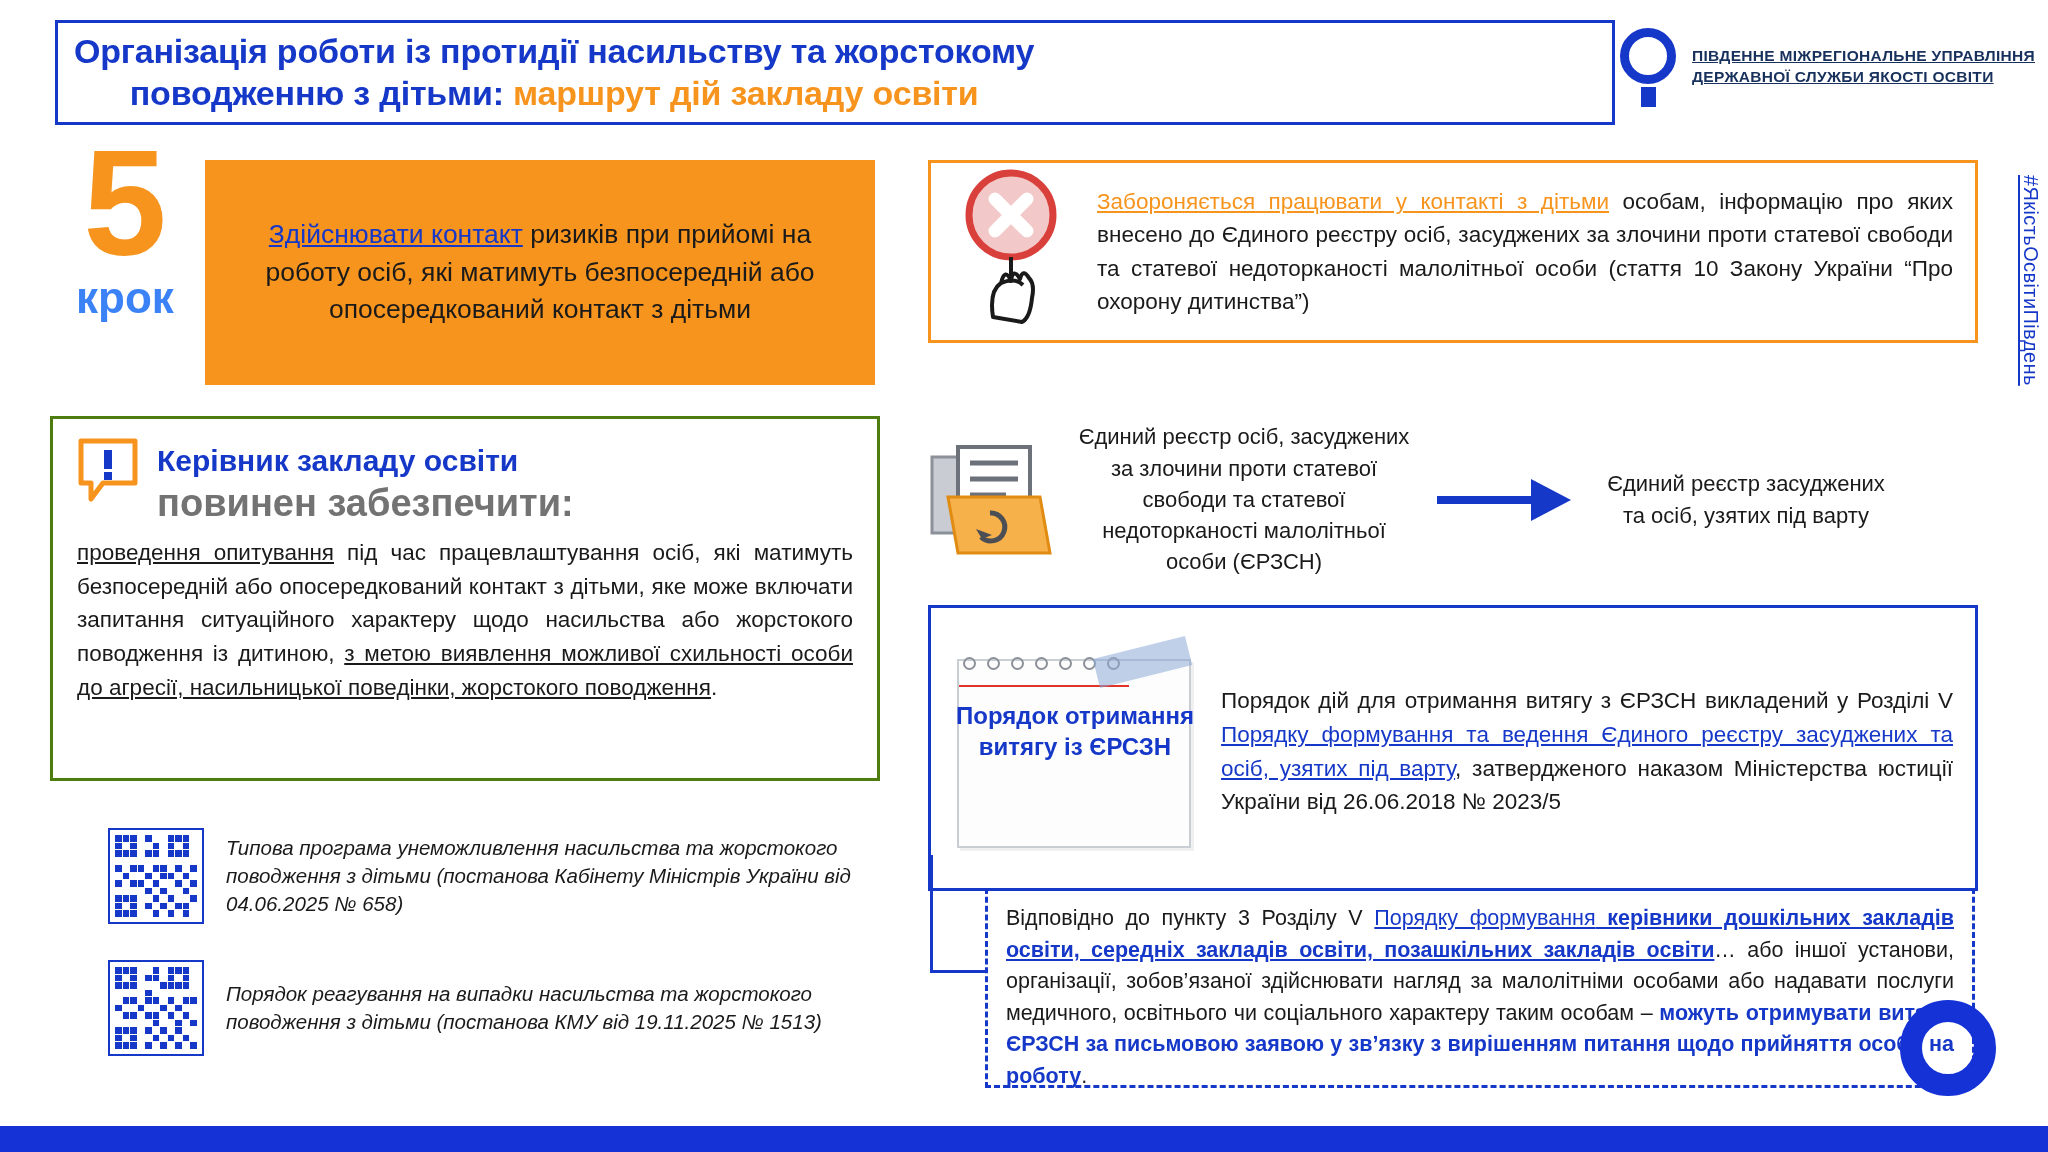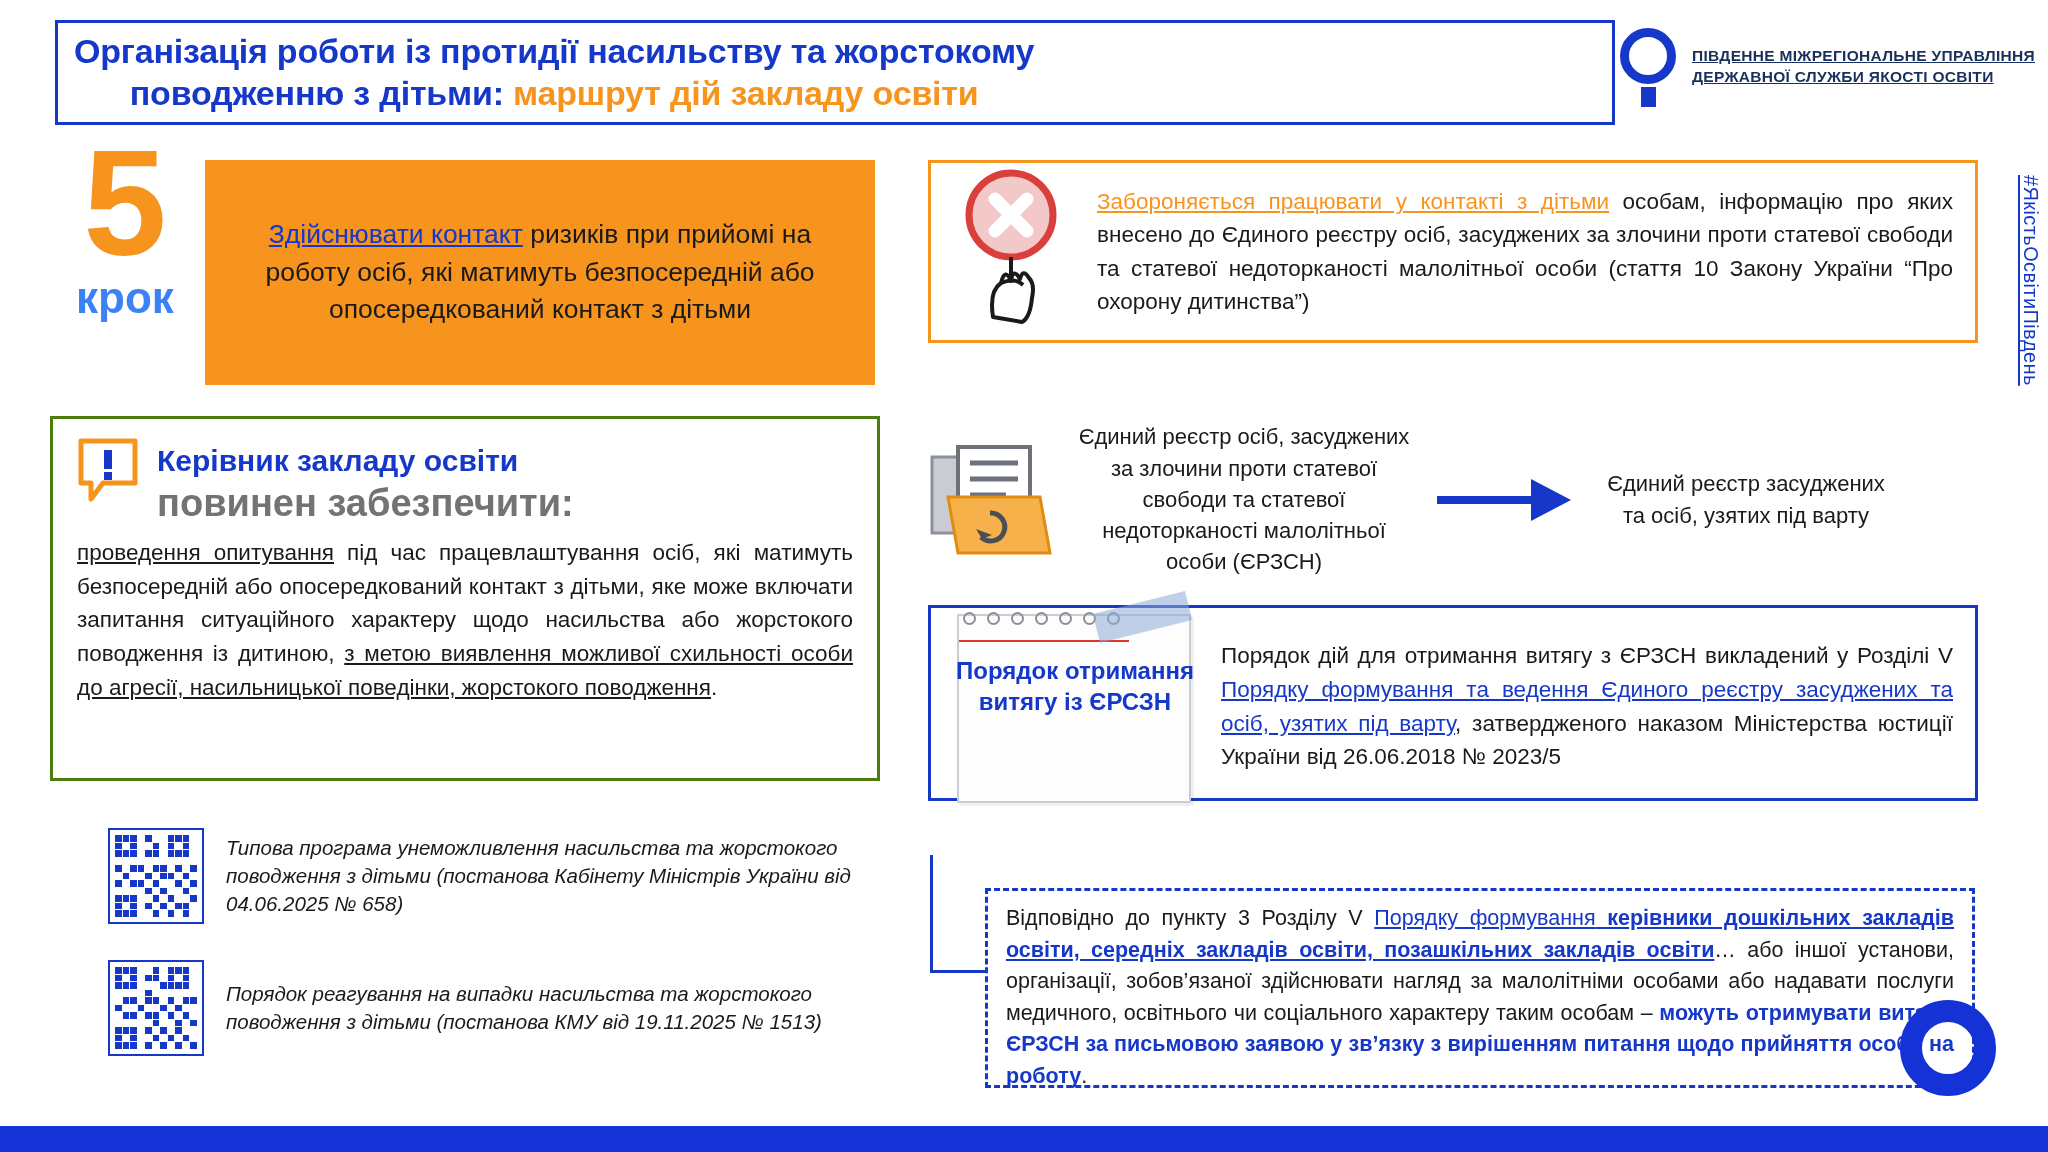--- a/index.html
+++ b/index.html
@@ -294,21 +294,21 @@
     line-height: 1.42;
     text-align: center;
   }
 
   
   .proc-box {
     position: absolute;
     left: 928px;
     top: 605px;
     width: 1050px;
-    height: 196px;
+    height: 286px;
     border: 3px solid #1638c8;
     box-sizing: border-box;
     display: flex;
     align-items: center;
     gap: 16px;
     padding: 10px 22px 3px 14px;
   }
   .note {
     width: 260px;
     height: 205px;

